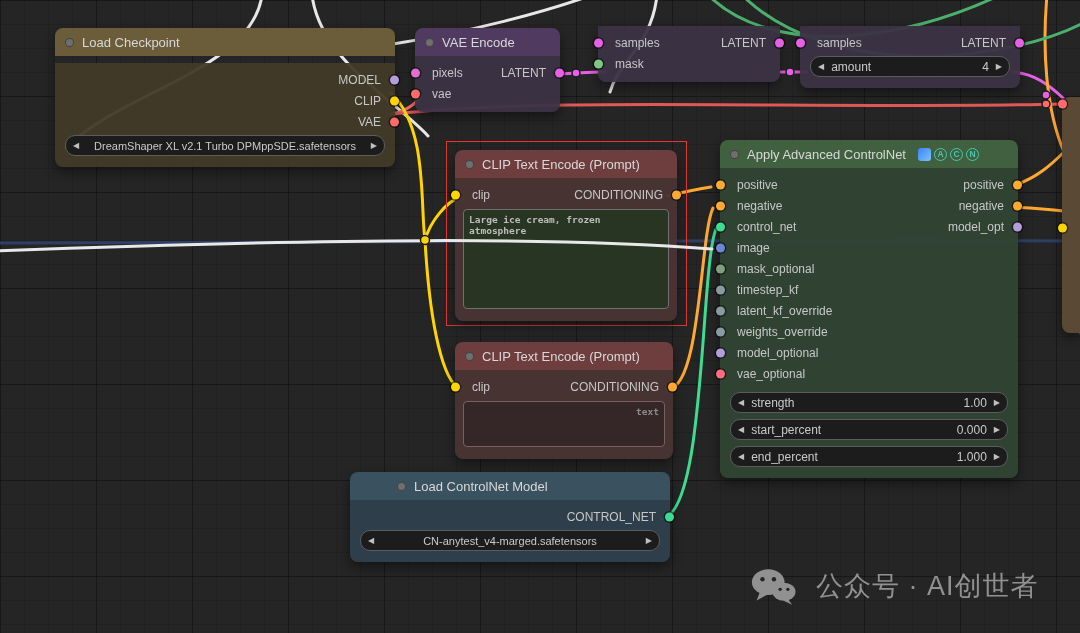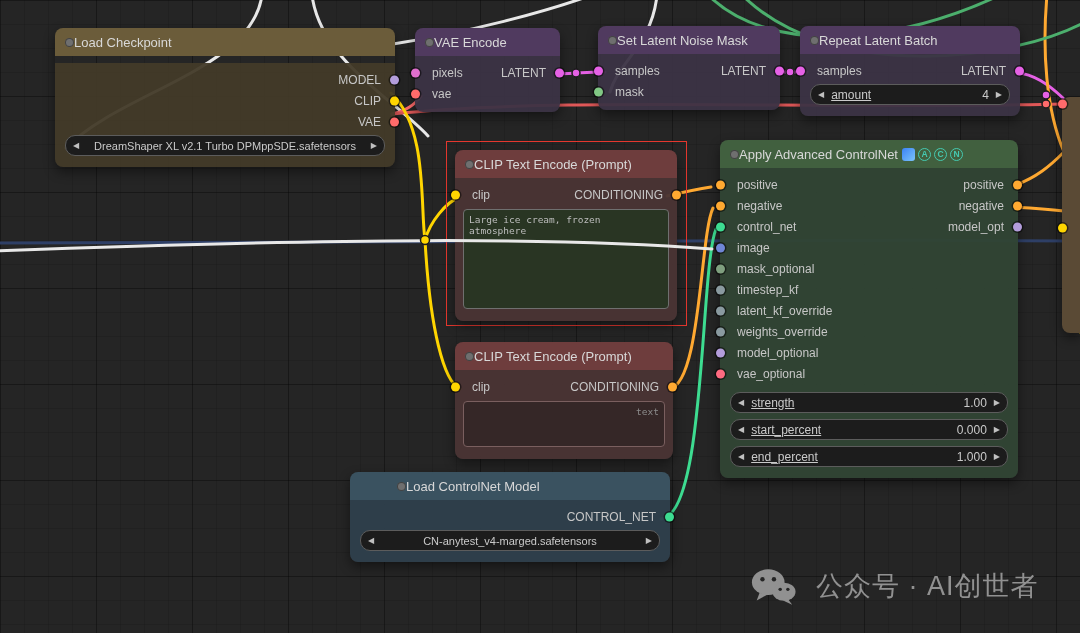--- a/index.html
+++ b/index.html
@@ -12,21 +12,21 @@
       linear-gradient(rgba(0,0,0,0.10) 1px, transparent 1px),
       linear-gradient(90deg, rgba(0,0,0,0.10) 1px, transparent 1px);
     background-size:96px 96px,96px 96px,24px 24px,24px 24px;
     font-family:"Liberation Sans", sans-serif;
   }
   svg.wires{position:absolute;left:0;top:0;z-index:1;pointer-events:none;}
   svg.wires-front{position:absolute;left:0;top:0;z-index:3;pointer-events:none;}
   .wire{fill:none;stroke-width:3;stroke-linecap:round;}
 
   .node{position:absolute;z-index:2;border-radius:8px;box-shadow:0 5px 12px rgba(0,0,0,0.45);color:#c7c7c7;font-size:12px;}
-  .node-header{height:28px;display:flex;align-items:center;padding:0 10px;border-radius:8px 8px 0 0;font-size:13px;color:#d8d8d8;}
+  .node-header{height:28px;display:flex;align-items:center;gap:8px;padding:0 10px;border-radius:8px 8px 0 0;font-size:13px;color:#d8d8d8;}
   .status-dot{width:9px;height:9px;border-radius:50%;background:#6f6f6f;box-shadow:inset 0 0 0 1px rgba(0,0,0,0.4);flex:0 0 auto;}
   .node-title{white-space:nowrap;overflow:hidden;}
   .node-body{border-radius:0 0 8px 8px;padding:6px 0 8px 0;}
 
   .hdr-brown{background:#6b5c3a;}  .body-brown{background:rgba(66,58,40,0.95);margin-top:7px;}
   .hdr-purple{background:#503a5f;} .body-purple{background:rgba(59,51,68,0.95);}
   .hdr-red{background:#6e3d3d;}    .body-red{background:rgba(74,52,52,0.96);}
   .hdr-slate{background:#3a5260;padding-left:47px;}  .body-slate{background:rgba(47,64,76,0.96);}
   .hdr-green{background:#41603f;}  .body-green{background:rgba(49,69,52,0.96);}
 
@@ -39,25 +39,25 @@
   .in-label{margin-left:5px;}
   .out-label{margin-right:2px;}
 
   .c-model{background:#b39ddb;} .c-clip{background:#ffd500;} .c-vae{background:#ff6b6b;}
   .c-latent{background:#e661e6;} .c-pixels{background:#e06fce;} .c-mask{background:#81c784;}
   .c-cond{background:#ffa931;} .c-cnet{background:#3ddc91;} .c-image{background:#6f86d6;}
   .c-gray{background:#8a9aa0;} .c-optgreen{background:#7f9f7f;} .c-pink{background:#ff6b81;}
 
   .widget{height:19px;background:#1c1c1c;border:1px solid #5c5c5c;border-radius:10px;margin:3px 10px;display:flex;align-items:center;padding:0 7px;font-size:12px;color:#cacaca;}
   .widget .arrow{font-size:8px;color:#c0c0c0;flex:0 0 auto;}
-  .widget .wname{margin-left:7px;flex:0 0 auto;text-decoration:underline;}
+  .widget .wname{margin-left:7px;flex:0 0 auto;}
   .widget .wvalue{flex:1;text-align:right;margin-right:7px;}
   .widget .wvalue-center{flex:1;text-align:center;white-space:nowrap;overflow:hidden;font-size:11px;}
 
-  .prompt-box{margin:4px 8px;border-radius:4px;padding:4px 5px;font-family:"DejaVu Sans Mono", monospace;font-size:9.5px;color:#bdbdbd;overflow:hidden;}
+  .prompt-box{margin:4px 8px;border-radius:4px;padding:4px 5px;font-family:"DejaVu Sans Mono", monospace;font-size:9.5px;color:#bdbdbd;overflow:hidden;font-weight:bold;}
   .prompt-green{background:#293523;border:1px solid #6f6f6f;height:90px;}
   .prompt-dark{background:#352727;border:1px solid #7a5f5f;height:36px;color:#8b8b8b;text-align:right;}
 
   .selection-border{position:absolute;z-index:2;border:1.5px solid #e5372e;pointer-events:none;}
 
   .pack-icon{width:13px;height:13px;border-radius:3px;background:linear-gradient(135deg,#3b82f6,#7cc4fa);flex:0 0 auto;margin-left:4px;}
   .badge-circle{width:13px;height:13px;border-radius:50%;border:1.5px solid #45c9b0;color:#45c9b0;font-size:8.5px;display:inline-flex;align-items:center;justify-content:center;flex:0 0 auto;box-sizing:border-box;font-weight:bold;}
   .badges{display:flex;gap:3px;align-items:center;}
 
   .sliver{position:absolute;z-index:2;left:1062px;top:97px;width:18px;height:236px;background:#5a4a35;border-radius:8px 0 0 8px;box-shadow:0 5px 12px rgba(0,0,0,0.45);}
@@ -137,44 +137,36 @@
         <span class="dot out c-latent"></span>
       </div>
       <div class="slot-row">
         <span class="dot in c-vae"></span>
         <span class="in-label">vae</span>
       </div>
     </div>
   </div>
 
   <div class="node" style="left:598px;top:26px;width:182px;">
-    <div class="node-header hdr-purple">
-      <span class="status-dot"></span>
-      <span class="node-title">Set Latent Noise Mask</span>
-    </div>
     <div class="node-body body-purple">
       <div class="slot-row">
         <span class="dot in c-latent"></span>
         <span class="in-label">samples</span>
         <span class="spacer"></span>
         <span class="out-label">LATENT</span>
         <span class="dot out c-latent"></span>
       </div>
       <div class="slot-row">
         <span class="dot in c-mask"></span>
         <span class="in-label">mask</span>
       </div>
     </div>
   </div>
 
   <div class="node" style="left:800px;top:26px;width:220px;">
-    <div class="node-header hdr-purple">
-      <span class="status-dot"></span>
-      <span class="node-title">Repeat Latent Batch</span>
-    </div>
     <div class="node-body body-purple">
       <div class="slot-row">
         <span class="dot in c-latent"></span>
         <span class="in-label">samples</span>
         <span class="spacer"></span>
         <span class="out-label">LATENT</span>
         <span class="dot out c-latent"></span>
       </div>
       <div class="widget">
         <span class="arrow">◀</span>

